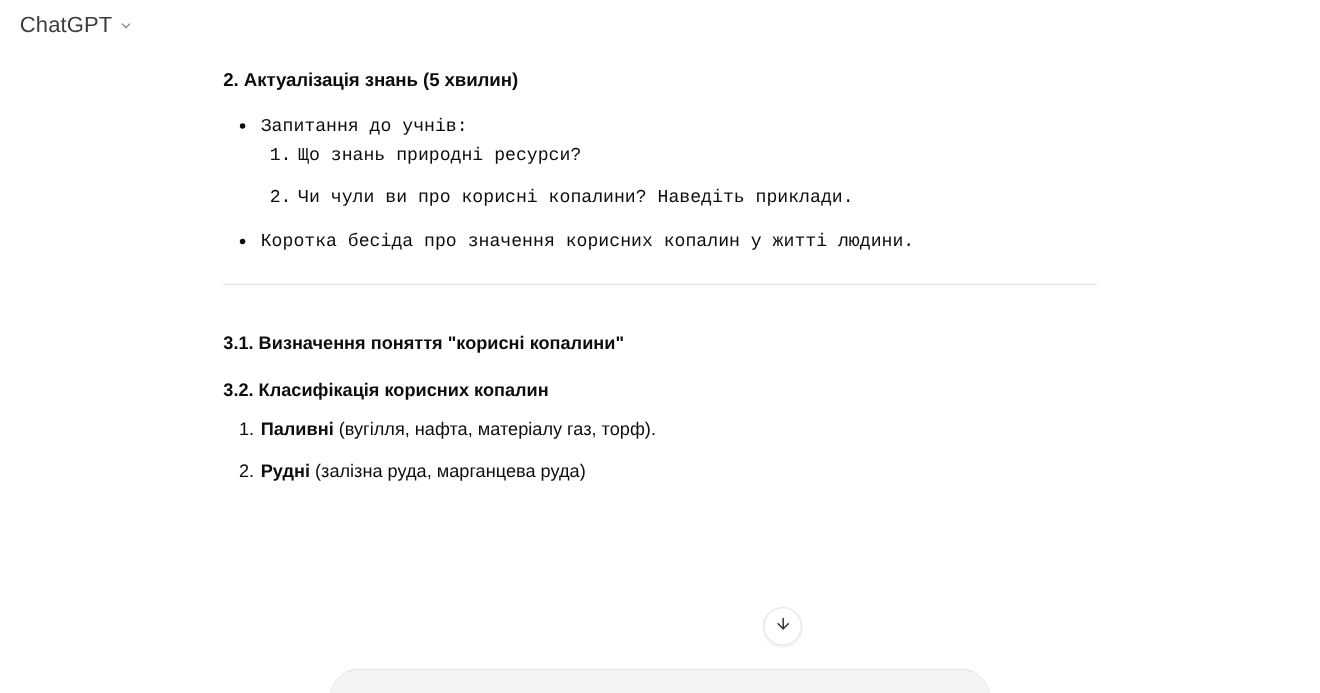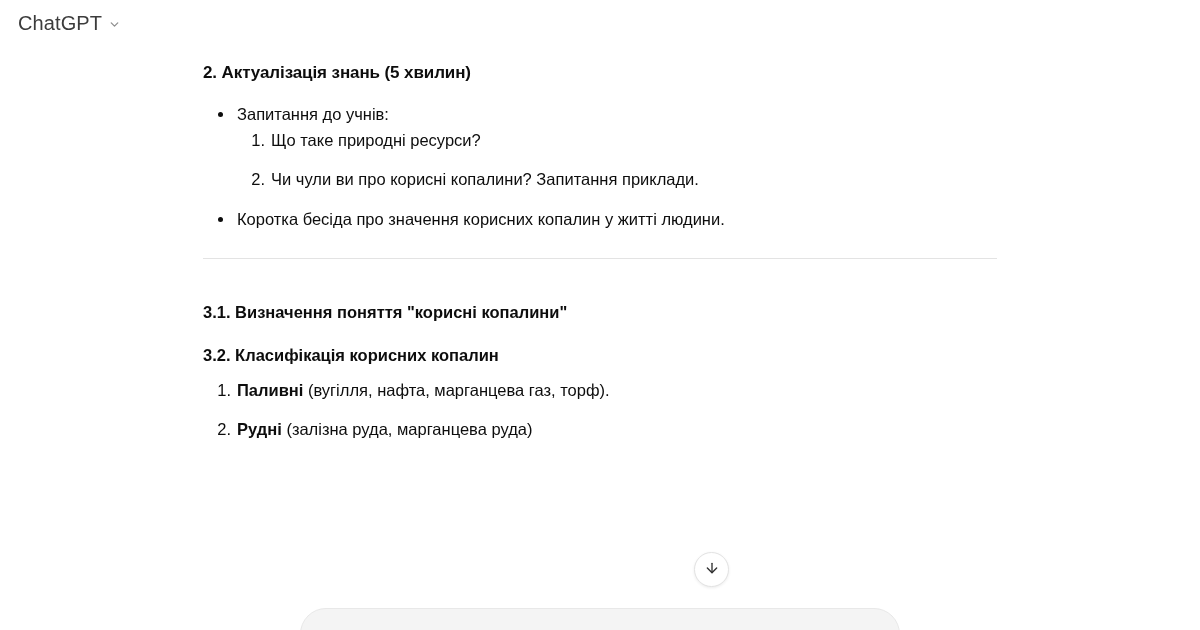--- a/index.html
+++ b/index.html
@@ -90,20 +90,21 @@
     font-weight: 700;
     margin: 0 0 12px 0;
     line-height: 1.35;
     color: #0d0d0d;
   }
 
   ul.bullets {
     margin: 0 0 0 0;
     padding-left: 34px;
     list-style: none;
+    font-family: Liberation Mono, monospace;
   }
 
   ul.bullets > li {
     position: relative;
     font-size: 16.5px;
     line-height: 1.55;
     margin-bottom: 14px;
     color: #0d0d0d;
   }
 
@@ -245,40 +246,40 @@
 
   <div class="content">
     <div class="col">
 
       <h2 class="section">2. Актуалізація знань (5 хвилин)</h2>
 
       <ul class="bullets">
         <li>
           <span>Запитання до учнів:</span>
           <ol class="numbered nested">
-            <li>Що таке природні ресурси?</li>
-            <li>Чи чули ви про корисні копалини? Запитання приклади.</li>
+            <li>Що знань природні ресурси?</li>
+            <li>Чи чули ви про корисні копалини? Наведіть приклади.</li>
           </ol>
         </li>
         <li>Коротка бесіда про значення корисних копалин у житті людини.</li>
       </ul>
 
       <hr class="divider">
 
 
       <h3 class="subsection">3.1. Визначення поняття "корисні копалини"</h3>
 
 
       <div class="block-gap"></div>
 
       <h3 class="subsection">3.2. Класифікація корисних копалин</h3>
 
       <ol class="numbered">
         <li>
-          <span class="bold-lead">Паливні</span><span> (вугілля, нафта, марганцева газ, торф).</span>
+          <span class="bold-lead">Паливні</span><span> (вугілля, нафта, матеріалу газ, торф).</span>
         </li>
         <li>
           <span class="bold-lead">Рудні</span><span> (залізна руда, марганцева руда)</span>
         </li>
       </ol>
 
     </div>
   </div>
 
   <div class="scroll-btn">

